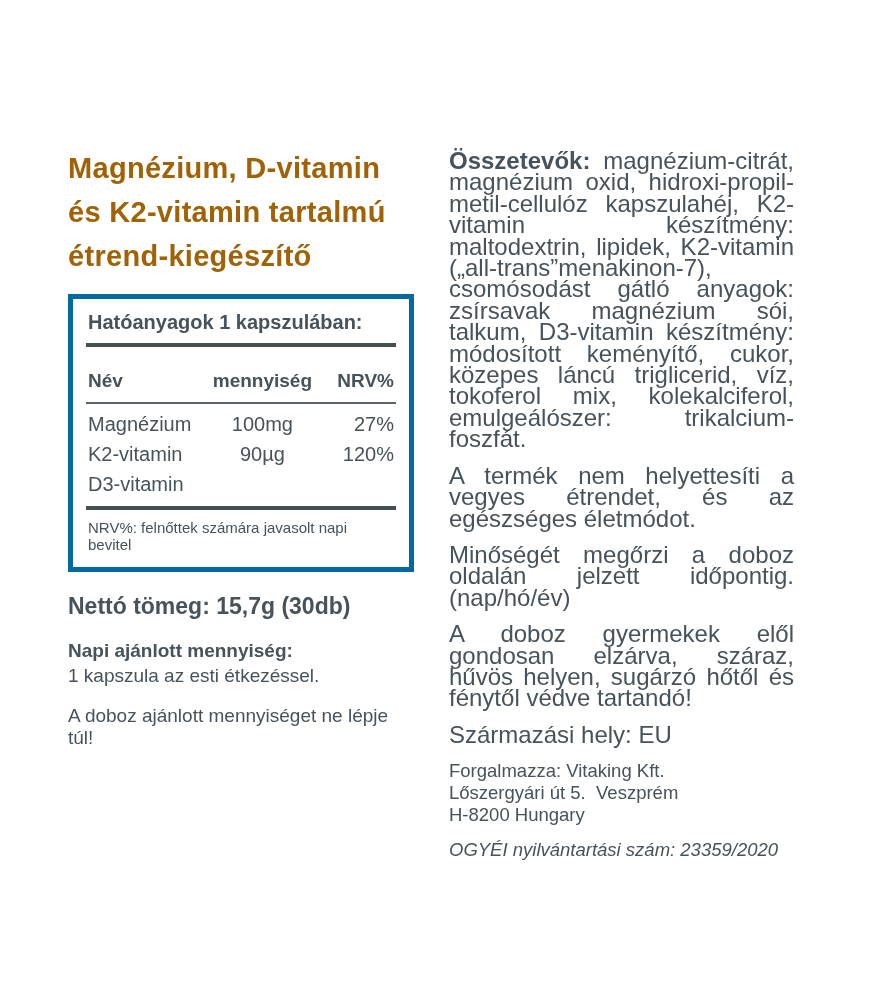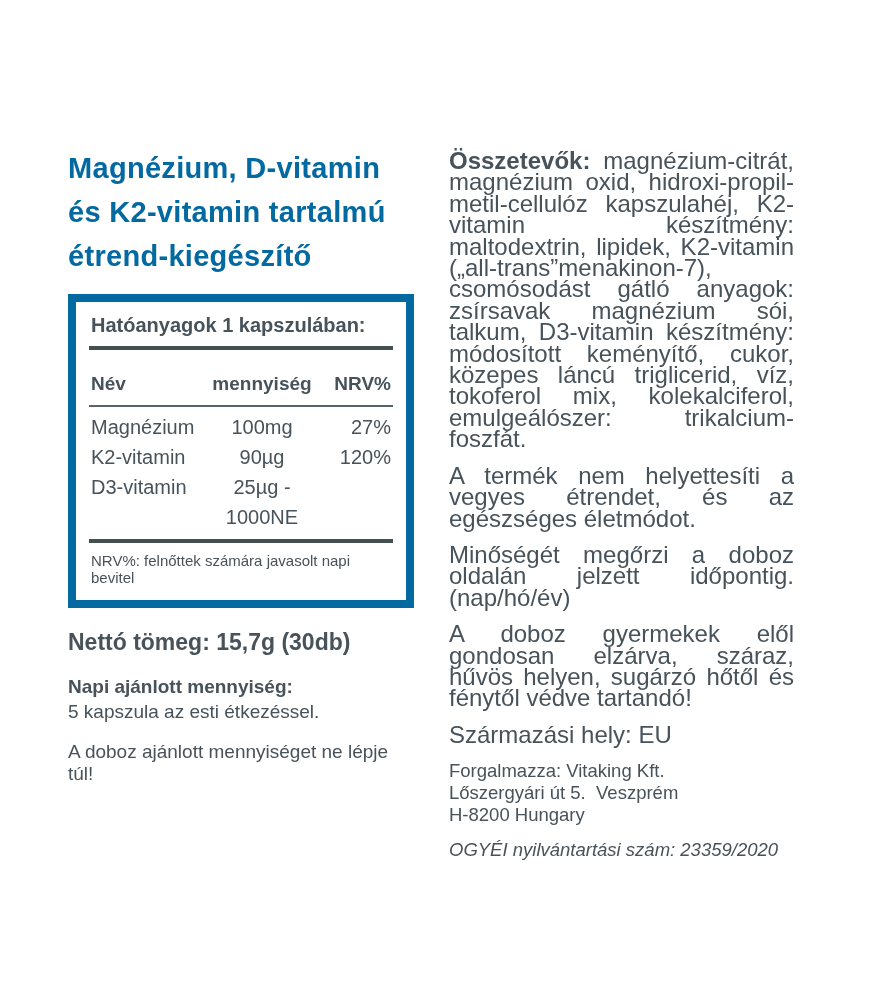--- a/index.html
+++ b/index.html
@@ -29,26 +29,26 @@
     left: 449px;
     top: 150px;
     width: 345px;
   }
   .title {
     margin: 0;
     font-size: 29px;
     font-weight: bold;
     line-height: 44px;
     letter-spacing: 0.3px;
-    color: #0369a1;
+    color: #a16207;
   }
   
   .fact-table {
     margin-top: 16px;
-    border: 8px solid #0369a1;
+    border: 5px solid #0369a1;
     padding: 10px 13px 8px 13px;
     box-sizing: border-box;
   }
   .ft-caption {
     font-size: 20px;
     font-weight: bold;
     padding: 2px 2px 9px 2px;
   }
   .rule-thick { height: 4px; background: #44504f; }
   .rule-thin  { height: 2px; background: #5a6468; }
@@ -138,33 +138,32 @@
           <span class="c-amount">100mg</span>
           <span class="c-nrv">27%</span>
         </div>
         <div class="ft-row">
           <span class="c-name">K2-vitamin</span>
           <span class="c-amount">90µg</span>
           <span class="c-nrv">120%</span>
         </div>
         <div class="ft-row">
           <span class="c-name">D3-vitamin</span>
-          <span class="c-amount">25µg - 1000NE</span>
         </div>
       </div>
 
       <div class="rule-thick"></div>
 
       <div class="ft-foot">NRV%: felnőttek számára javasolt napi bevitel</div>
     </div>
 
     <div class="net-weight">Nettó tömeg: 15,7g (30db)</div>
 
     <div class="dose-heading">Napi ajánlott mennyiség:</div>
-    <div class="dose-text">5 kapszula az esti étkezéssel.</div>
+    <div class="dose-text">1 kapszula az esti étkezéssel.</div>
 
     <div class="warning">A doboz ajánlott mennyiséget ne lépje túl!</div>
   </div>
 
   <div class="col-right">
 
     <p><b>Összetevők: </b><span>magnézium-citrát, magnézium oxid, hidroxi-propil-metil-cellulóz kapszulahéj, K2-vitamin készítmény: maltodextrin, lipidek, K2-vitamin („all-trans”menakinon-7), csomó­sodást gátló anyagok: zsírsavak magnézium sói, talkum, D3-vitamin készítmény: módosí­tott keményítő, cukor, közepes láncú trig­licerid, víz, tokoferol mix, kolekalciferol, emulgeálószer: trikalcium-foszfát.</span></p>
 
     <p>A termék nem helyettesíti a vegyes étrendet, és az egészséges életmódot.</p>
 

